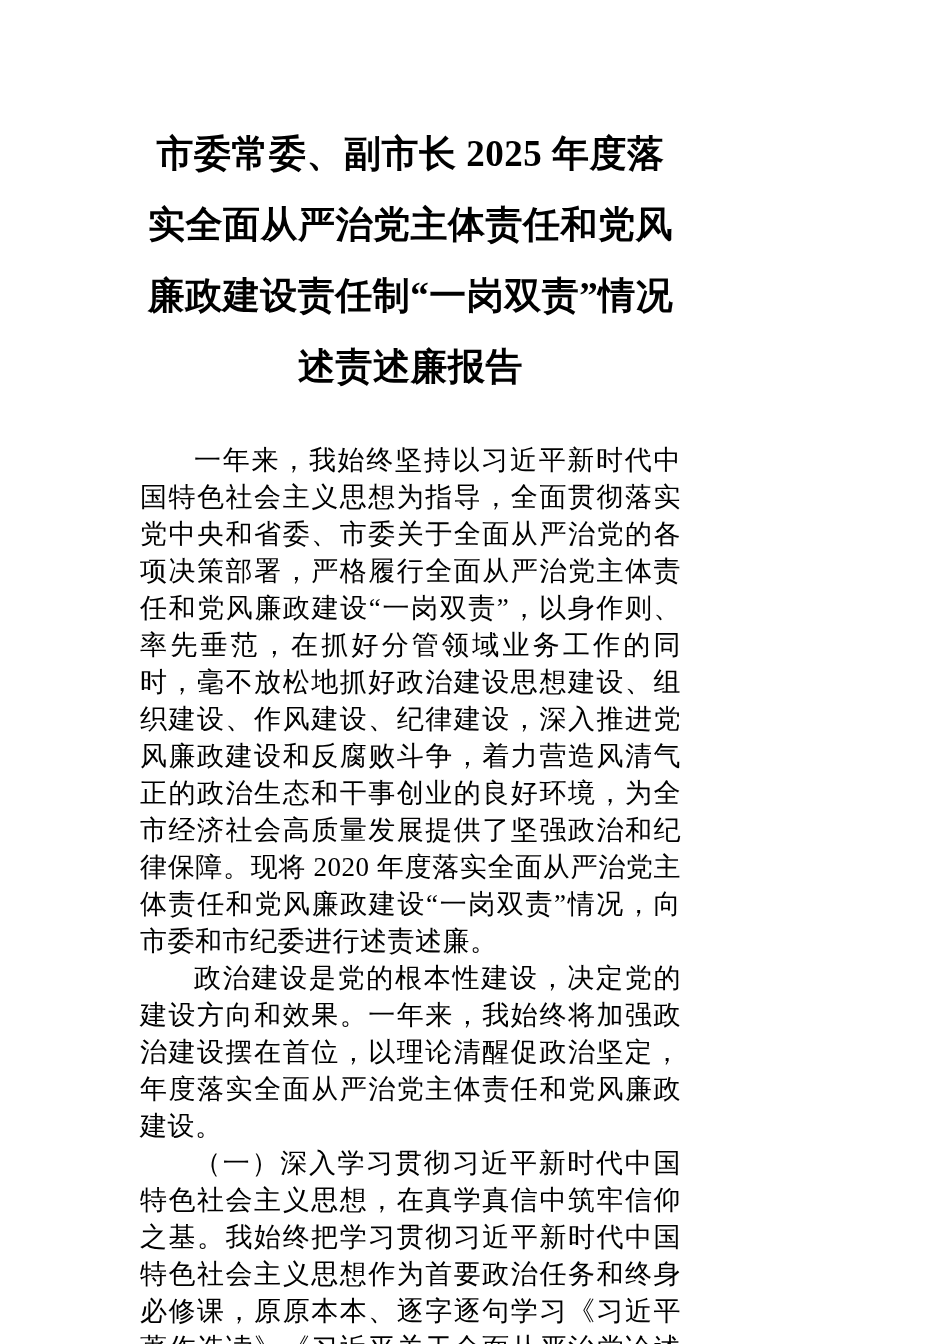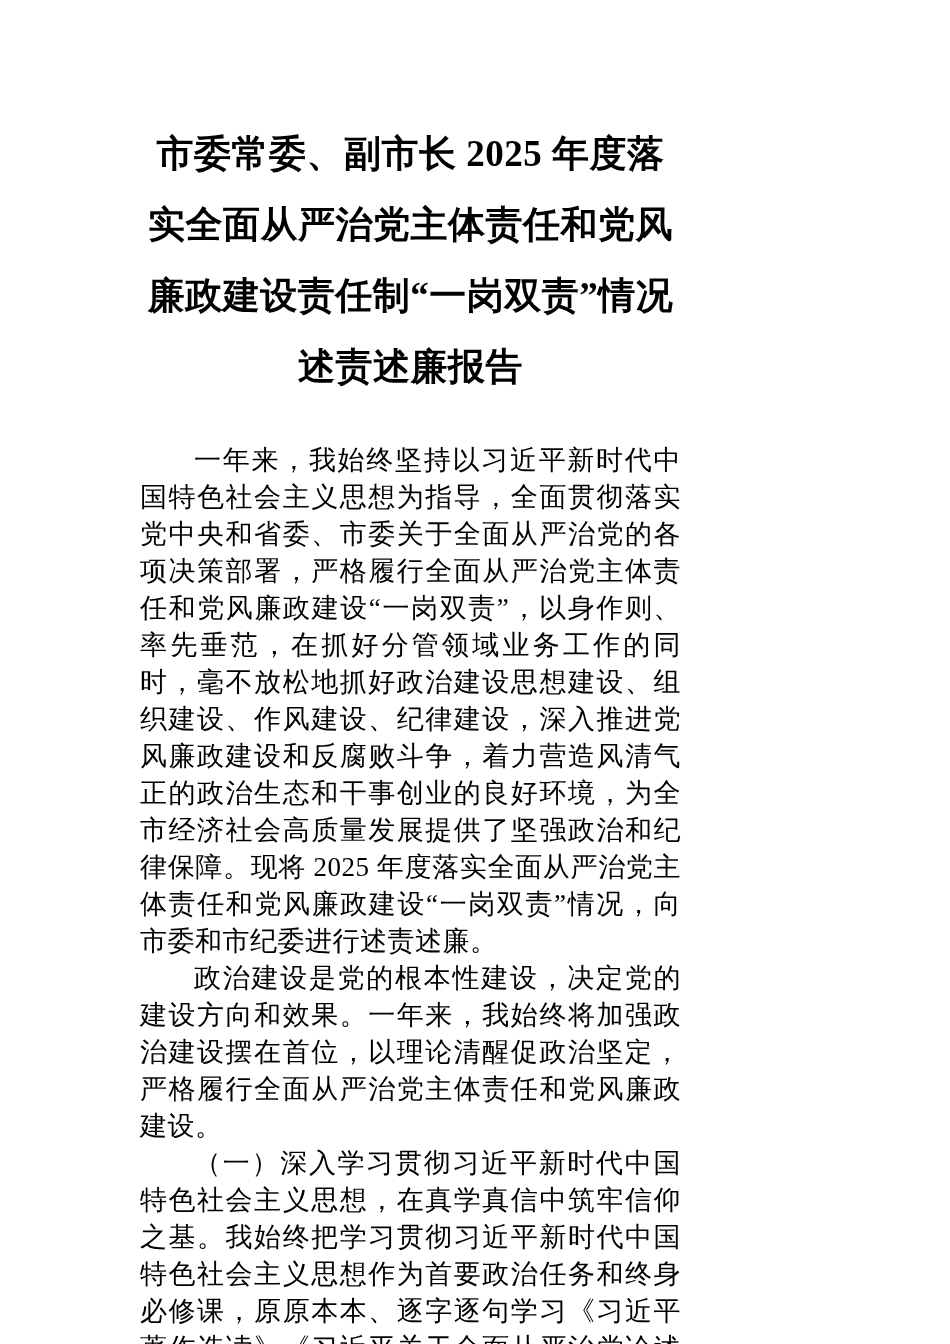--- a/index.html
+++ b/index.html
@@ -44,20 +44,20 @@
     letter-spacing: 0.5px;
   }
 </style>
 </head>
 <body>
 
 <div class="page">
 
   <h1 class="doc-title">市委常委、副市长 2025 年度落实全面从严治党主体责任和党风廉政建设责任制“一岗双责”情况述责述廉报告</h1>
 
-  <p class="para">一年来，我始终坚持以习近平新时代中国特色社会主义思想为指导，全面贯彻落实党中央和省委、市委关于全面从严治党的各项决策部署，严格履行全面从严治党主体责任和党风廉政建设“一岗双责”，以身作则、率先垂范，在抓好分管领域业务工作的同时，毫不放松地抓好政治建设思想建设、组织建设、作风建设、纪律建设，深入推进党风廉政建设和反腐败斗争，着力营造风清气正的政治生态和干事创业的良好环境，为全市经济社会高质量发展提供了坚强政治和纪律保障。现将 2025 年度落实全面从严治党主体责任和党风廉政建设“一岗双责”情况，向市委和市纪委进行述责述廉。</p>
+  <p class="para">一年来，我始终坚持以习近平新时代中国特色社会主义思想为指导，全面贯彻落实党中央和省委、市委关于全面从严治党的各项决策部署，严格履行全面从严治党主体责任和党风廉政建设“一岗双责”，以身作则、率先垂范，在抓好分管领域业务工作的同时，毫不放松地抓好政治建设思想建设、组织建设、作风建设、纪律建设，深入推进党风廉政建设和反腐败斗争，着力营造风清气正的政治生态和干事创业的良好环境，为全市经济社会高质量发展提供了坚强政治和纪律保障。现将 2020 年度落实全面从严治党主体责任和党风廉政建设“一岗双责”情况，向市委和市纪委进行述责述廉。</p>
 
 
-  <p class="para">政治建设是党的根本性建设，决定党的建设方向和效果。一年来，我始终将加强政治建设摆在首位，以理论清醒促政治坚定，严格履行全面从严治党主体责任和党风廉政建设。</p>
+  <p class="para">政治建设是党的根本性建设，决定党的建设方向和效果。一年来，我始终将加强政治建设摆在首位，以理论清醒促政治坚定，年度落实全面从严治党主体责任和党风廉政建设。</p>
 
   <p class="para">（一）深入学习贯彻习近平新时代中国特色社会主义思想，在真学真信中筑牢信仰之基。我始终把学习贯彻习近平新时代中国特色社会主义思想作为首要政治任务和终身必修课，原原本本、逐字逐句学习《习近平著作选读》《习近平关于全面从严治党论述摘编》等重要文献，深入领会党的二十大精神，全面系统把握其核心要义、精神实质、丰富内涵和实践要求。我坚持每月至少参加并主持一次市委理论学习中心组学习，结合分管工作实际，带头开</p>
 
 </div>
 
 </body></html>

